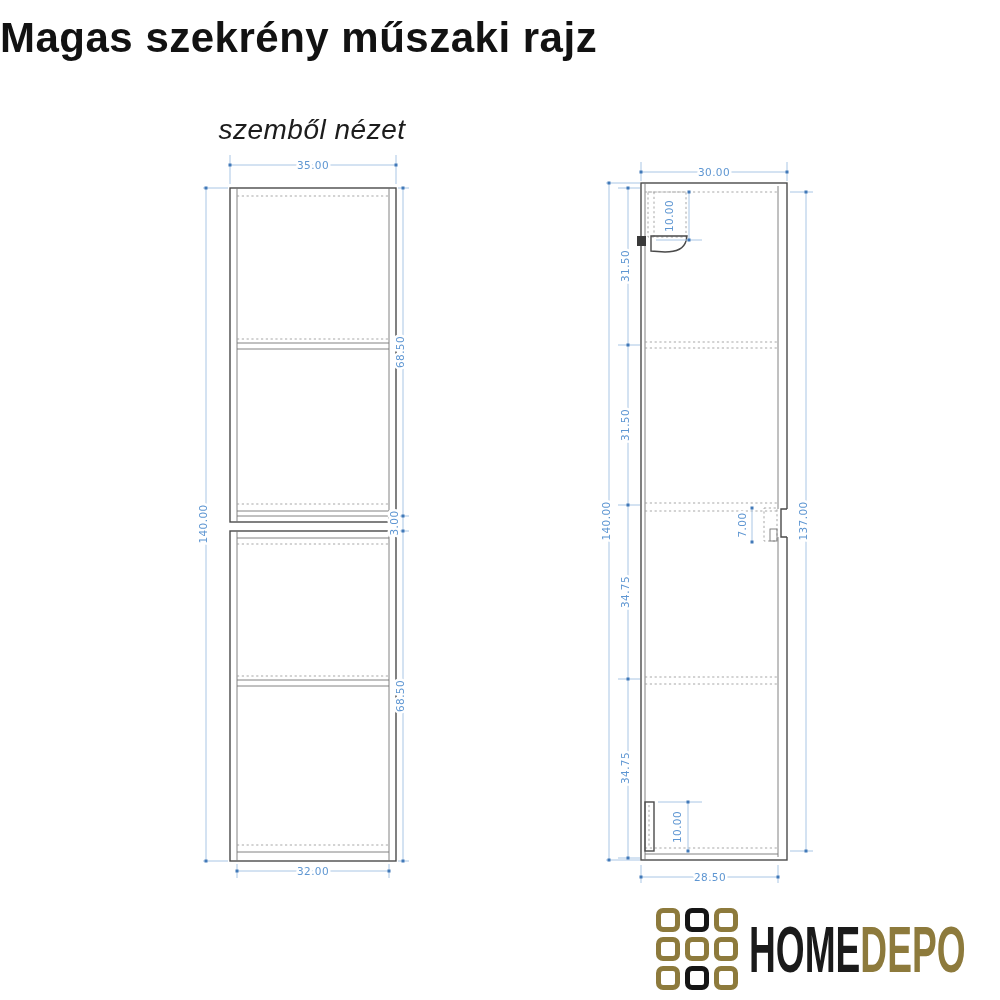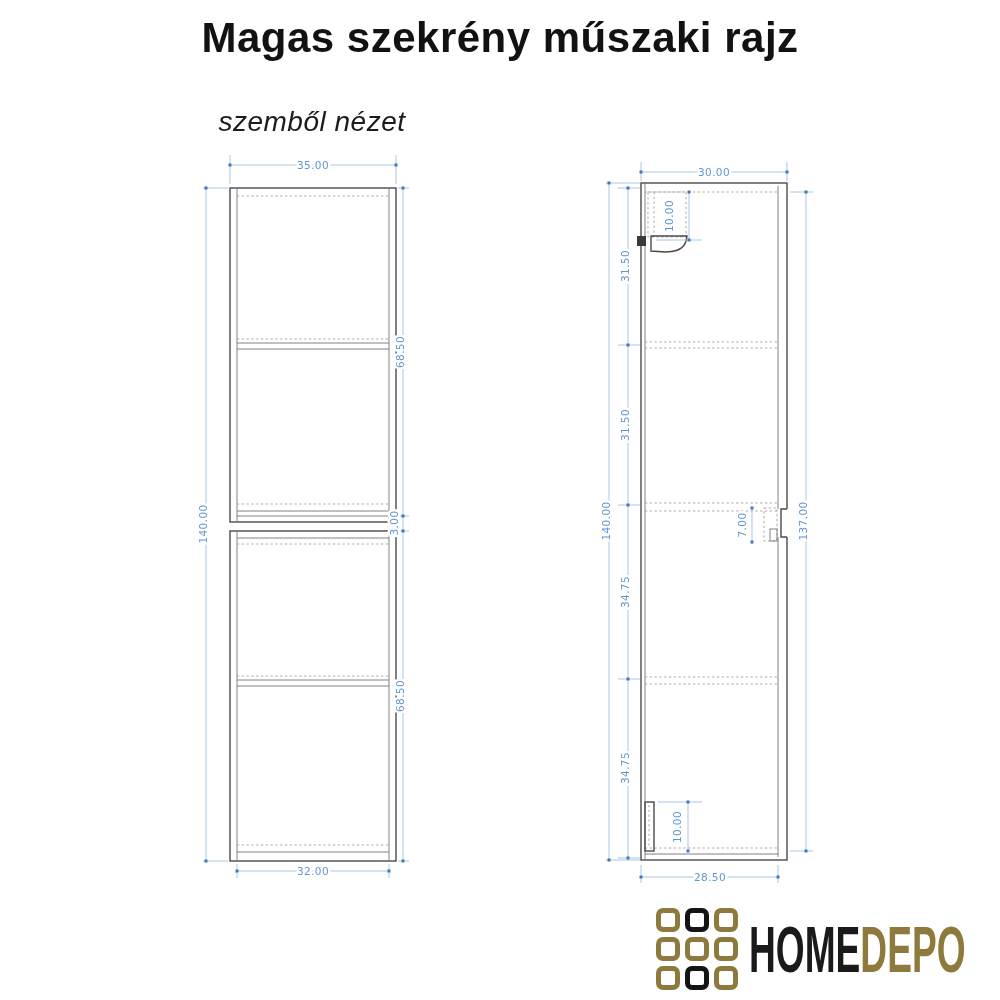--- a/index.html
+++ b/index.html
@@ -1,20 +1,20 @@
 <!DOCTYPE html>
 <html><head>
 <meta charset="utf-8">
 <style>
   html,body{margin:0;padding:0;background:#ffffff;}
   .canvas{position:relative;width:1000px;height:1000px;background:#fff;overflow:hidden;
           font-family:"Liberation Sans",sans-serif;}
-  .page-title{position:absolute;left:0;top:14px;width:1000px;text-align:center;
+  .page-title{position:absolute;left:0;top:14px;width:1000px;text-align:left;
           font-size:42px;font-weight:bold;color:#121212;letter-spacing:0.5px;margin:0;}
-  .view-label{position:absolute;top:106px;font-size:28px;font-style:italic;color:#1c1c1c;
+  .view-label{position:absolute;top:114px;font-size:28px;font-style:italic;color:#1c1c1c;
           text-align:center;letter-spacing:0.5px;}
   .view-label.front{left:212px;width:200px;}
   .view-label.side{left:613px;width:200px;}
   svg{position:absolute;left:0;top:0;}
 
   
   .ln{stroke:#4a4a4a;stroke-width:1.4;fill:none;}
   .ln2{stroke:#757575;stroke-width:0.9;fill:none;}
   .dsh{stroke:#9d9d9d;stroke-width:0.9;fill:none;stroke-dasharray:2.2 2.6;}
   .dim{stroke:#a9c6e5;stroke-width:1;fill:none;}

